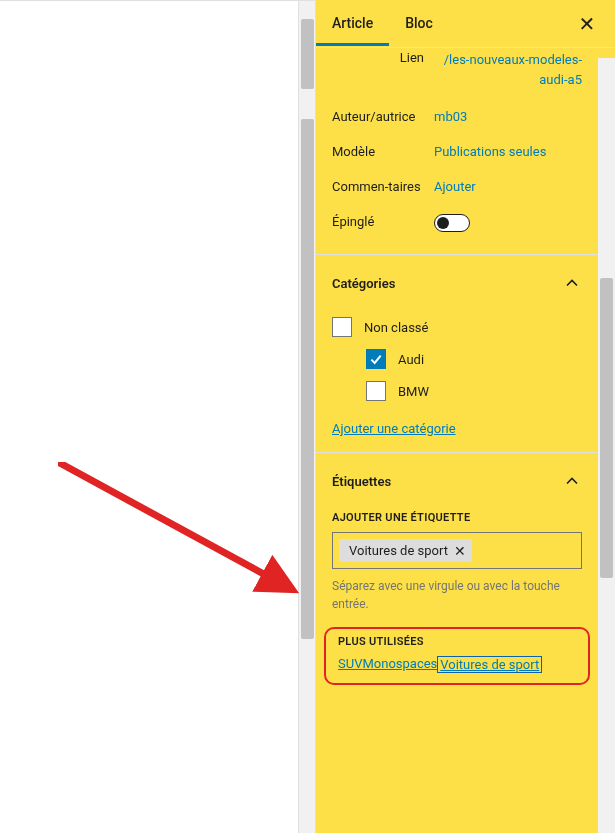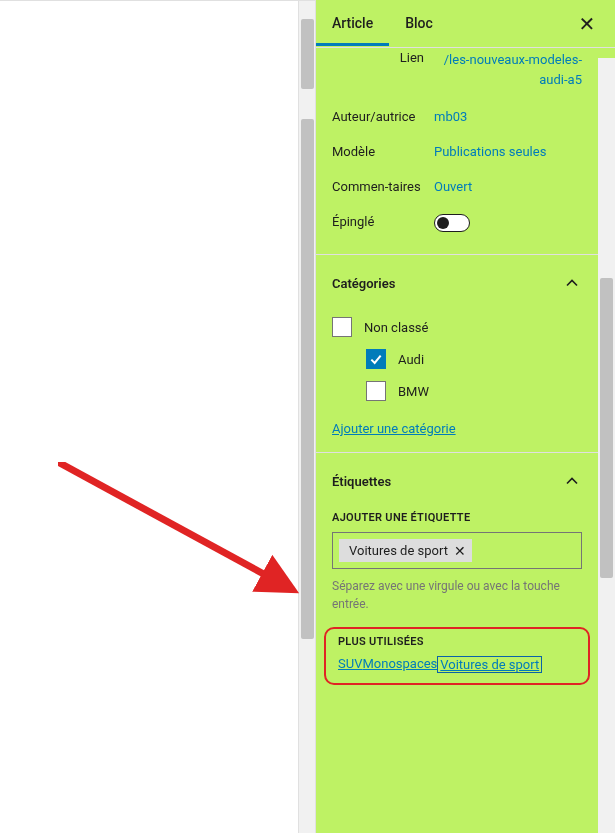--- a/index.html
+++ b/index.html
@@ -43,21 +43,21 @@
     position: absolute;
     left: 2px; bottom: 18px;
     width: 13px; height: 520px;
     background: #c1c1c1;
     border-radius: 2px;
     top: 118px;
   }
   .sidebar {
     width: 300px;
     border-left: 1px solid #e0e0e0;
-    background: #bef264;
+    background: #fde047;
     display: flex;
     flex-direction: column;
     position: relative;
   }
   .sidebar-scroll {
     position: absolute;
     right: 0; top: 58px; bottom: 0;
     width: 17px;
     background: #f1f1f1;
   }
@@ -264,21 +264,21 @@
       <div class="meta-row">
         <div class="meta-label">Auteur/autrice</div>
         <div class="meta-value link">mb03</div>
       </div>
       <div class="meta-row">
         <div class="meta-label">Modèle</div>
         <div class="meta-value link">Publications seules</div>
       </div>
       <div class="meta-row">
         <div class="meta-label" style="white-space:pre-line;">Commen-taires</div>
-        <div class="meta-value link">Ouvert</div>
+        <div class="meta-value link">Ajouter</div>
       </div>
       <div class="meta-row" style="padding-bottom:22px;">
         <div class="meta-label">Épinglé</div>
         <div class="toggle">
           <div class="toggle-knob"></div>
         </div>
       </div>
 
       <div class="section">
         <div class="section-head">

